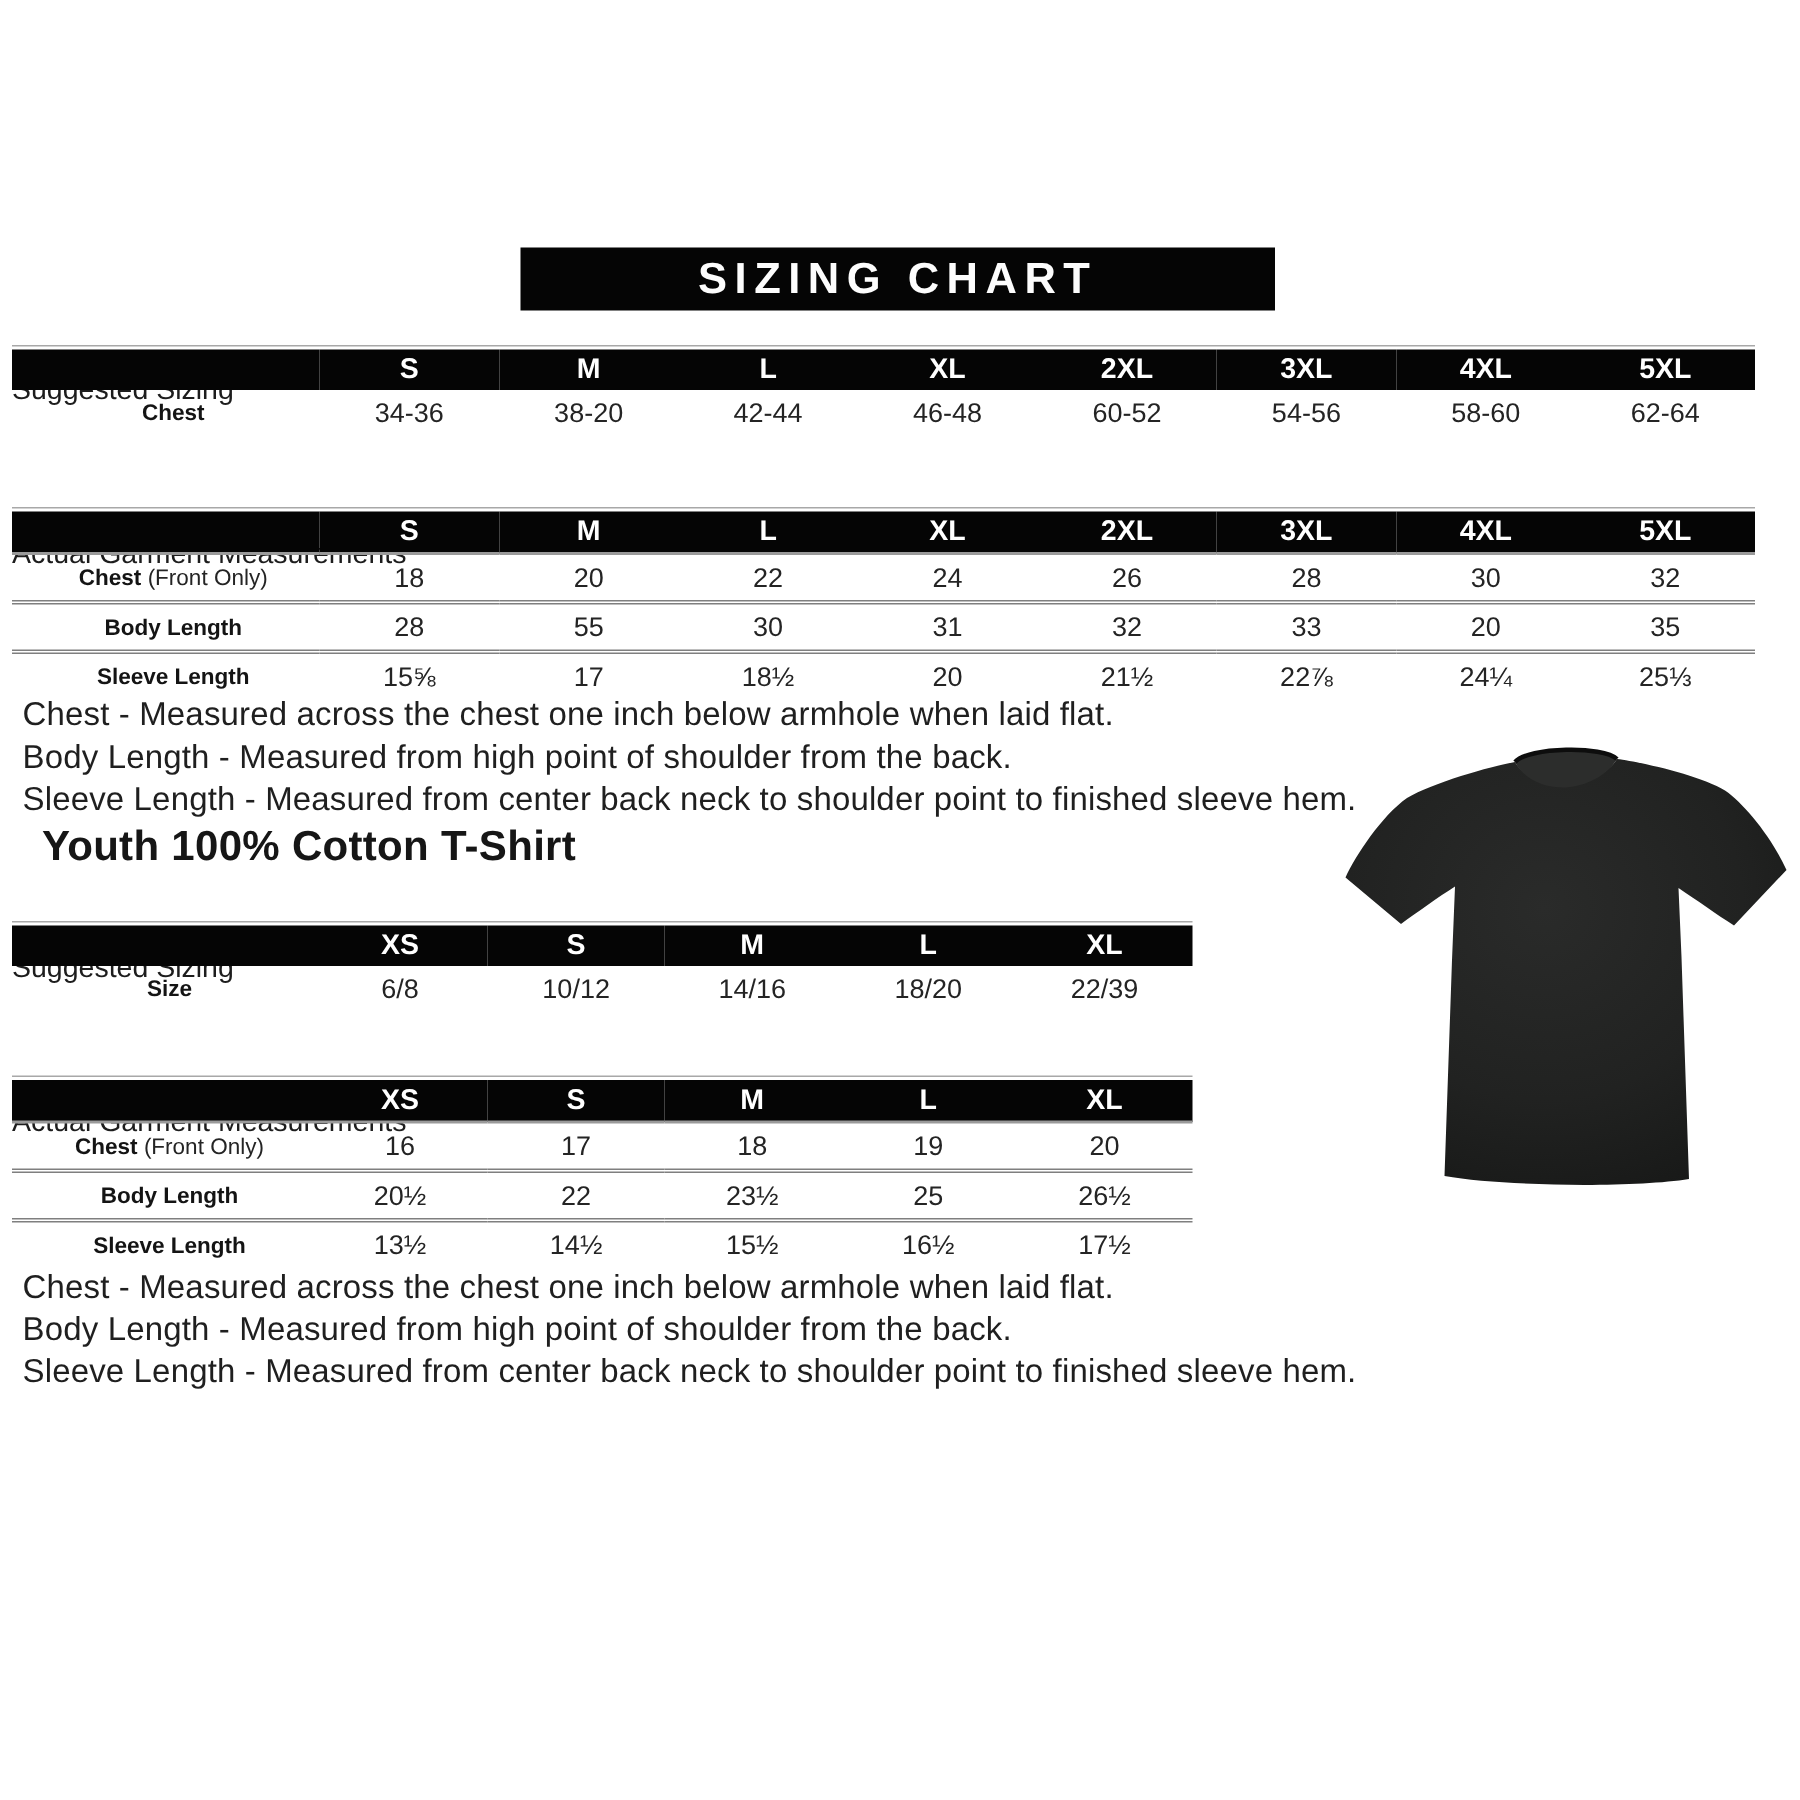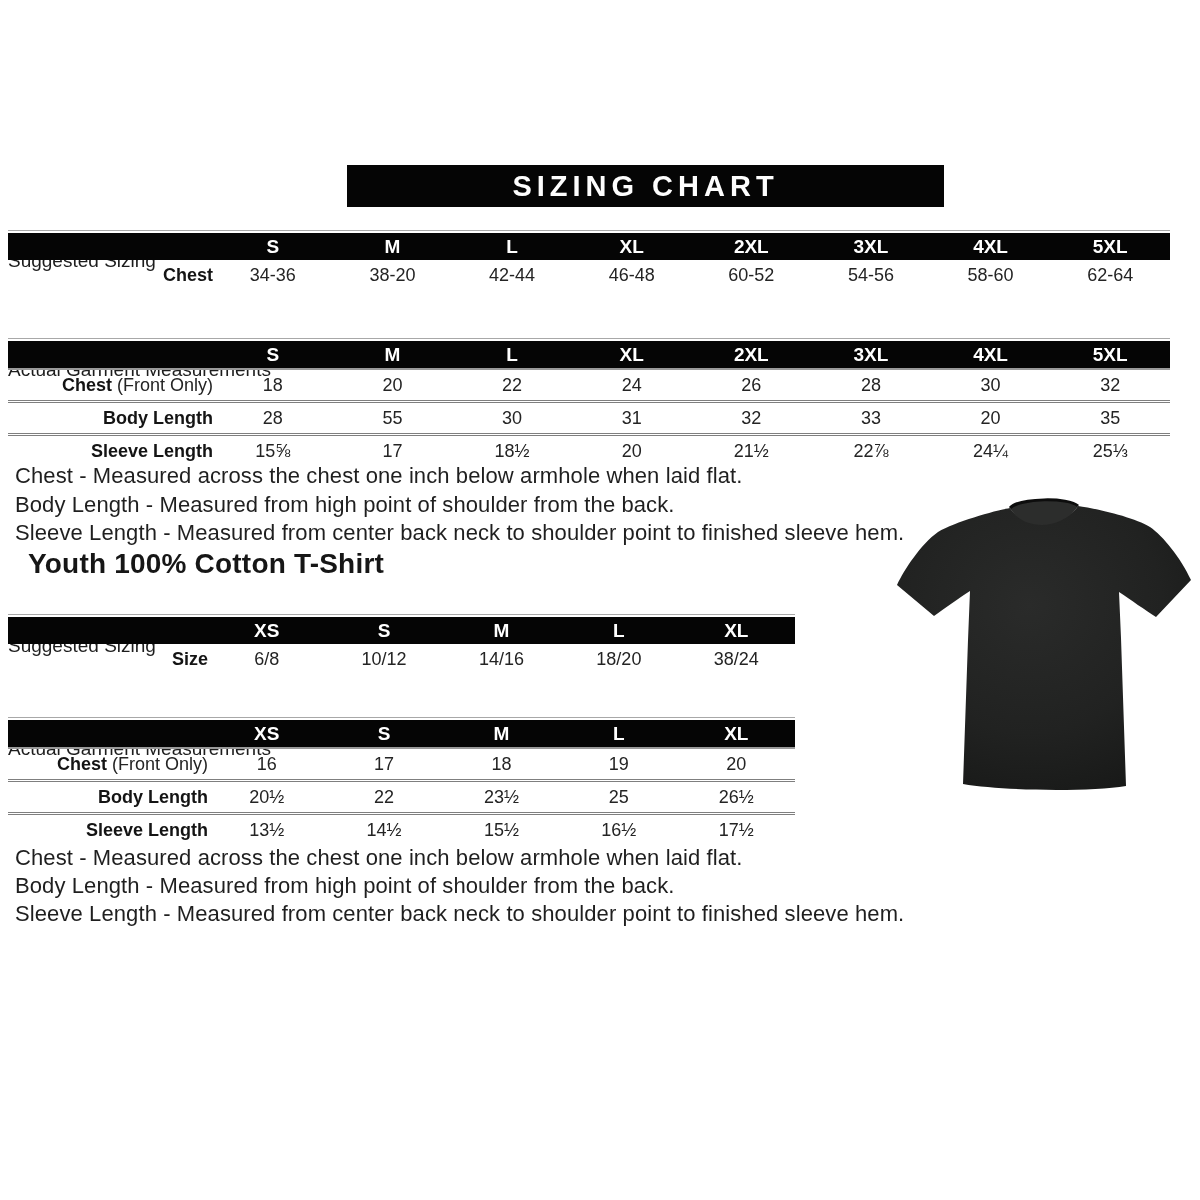--- a/index.html
+++ b/index.html
@@ -18,32 +18,32 @@
 
   table.mtable{border-collapse:collapse;table-layout:fixed;}
   table.mtable th, table.mtable td{padding:0;}
 
   tr.bar th{background:#050505;color:#ffffff;font-size:19px;font-weight:bold;
             height:27px;text-align:center;vertical-align:middle;}
   tr.bar th.lbl-cell{text-align:left;}
   table.underbar tr.bar th{border-bottom:2px solid #9a9a9a;}
 
   tr.row td{height:30px;font-size:18px;text-align:center;vertical-align:middle;color:#242424;}
-  tr.row td.lbl{text-align:right;font-size:18px;padding-left:10px;}
+  tr.row td.lbl{text-align:center;font-size:15px;padding-left:10px;}
   tr.row td.lbl b{font-weight:bold;color:#141414;}
   tr.row + tr.row td{border-top:3px double #7f7f7f;}
 
   .note{font-size:22px;color:#1f1f1f;letter-spacing:0.1px;}
 </style>
 </head>
 <body>
 
 <div id="canvas">
 
-  <div class="abs banner" style="left:347px;top:165px;width:597px;">SIZING CHART</div>
+  <div class="abs banner" style="left:347px;top:165px;width:503px;">SIZING CHART</div>
 
   <div class="abs section-label" style="left:8px;top:207px;">Suggested Sizing</div>
   <div class="abs rule" style="left:8px;top:230px;width:1162px;"></div>
   <table class="abs mtable" style="left:8px;top:233px;width:1162px;">
     <colgroup>
         <col style="width:205px">
         <col>
         <col>
         <col>
         <col>
@@ -165,21 +165,21 @@
           <th>M</th>
           <th>L</th>
           <th>XL</th>
         </tr>
     <tr class="row">
       <td class="lbl"><b>Size</b></td>
     <td>6/8</td>
           <td>10/12</td>
           <td>14/16</td>
           <td>18/20</td>
-          <td>38/24</td>
+          <td>22/39</td>
         </tr>
   </tbody>
     </table>
 
   <div class="abs section-label" style="left:8px;top:695px;">Actual Garment Measurements</div>
   <div class="abs rule" style="left:8px;top:717px;width:787px;"></div>
   <table class="abs mtable underbar" style="left:8px;top:720px;width:787px;">
     <colgroup>
         <col style="width:200px">
         <col>

